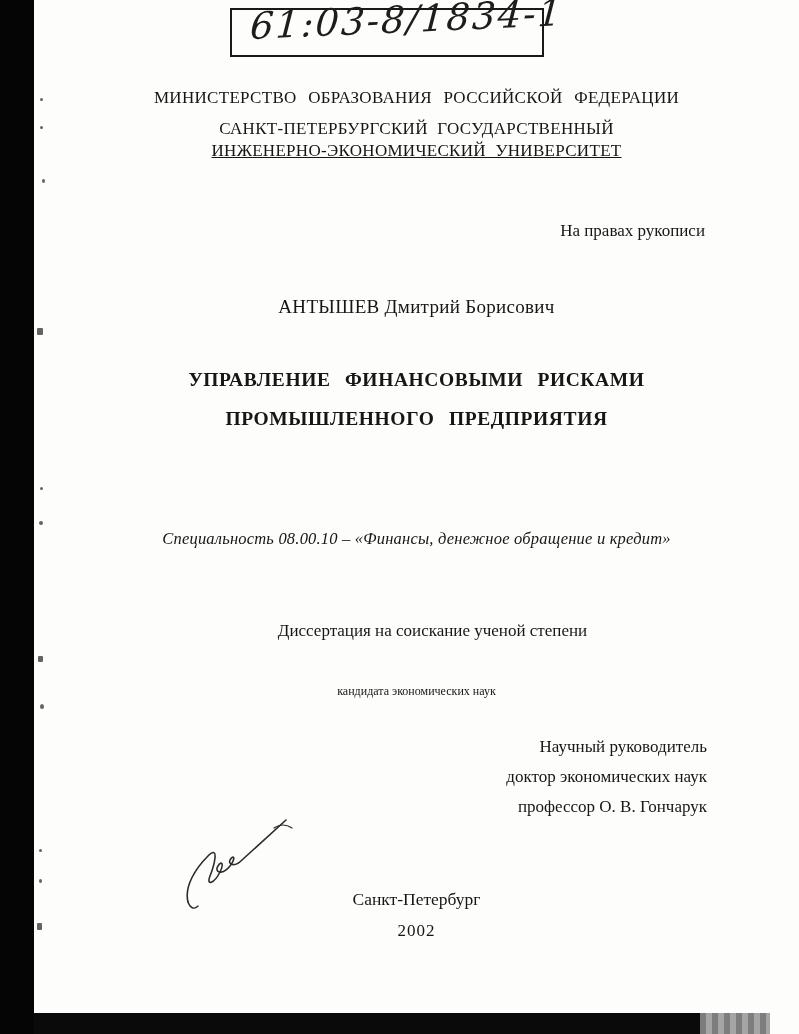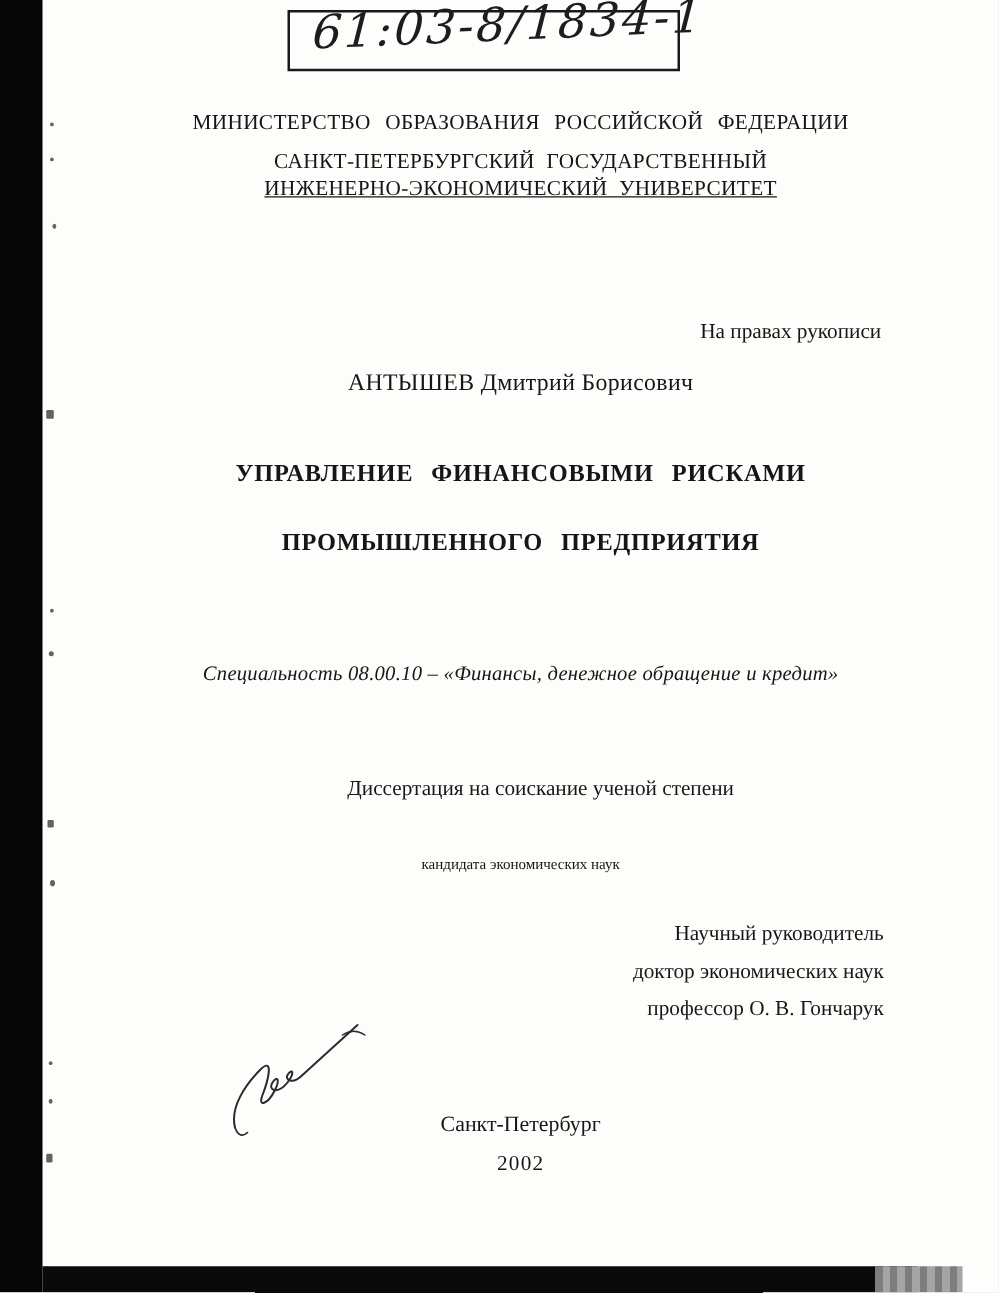--- a/index.html
+++ b/index.html
@@ -81,33 +81,32 @@
     letter-spacing: 0.3px;
   }
   .univ1 { top: 119px; font-size: 17px; word-spacing: 5px; letter-spacing: 0.3px; }
   .univ2 { top: 141px; font-size: 17px; word-spacing: 5px; letter-spacing: 0.3px; text-decoration: underline; }
 
   .manuscript {
     top: 221px;
     left: auto; right: 94px;
     text-align: right;
     font-size: 17px;
-    margin-top: 34px;
   }
 
   .author { top: 296px; font-size: 19px; letter-spacing: 0.3px; }
 
   .title1, .title2 {
     font-weight: bold;
     font-size: 19.5px;
     word-spacing: 9px;
     letter-spacing: 0.6px;
   }
   .title1 { top: 369px; }
-  .title2 { top: 424px; text-align: center; }
+  .title2 { top: 408px; text-align: center; }
 
   .specialty { top: 529px; font-size: 16.5px; letter-spacing: 0.2px; font-style: italic; }
 
   .diss1 { top: 621px; font-size: 17px; padding-left: 32px; }
   .diss2 { top: 684px; font-size: 12px; }
 
   .advisor-line {
     position: absolute;
     right: 92px;
     text-align: right;

